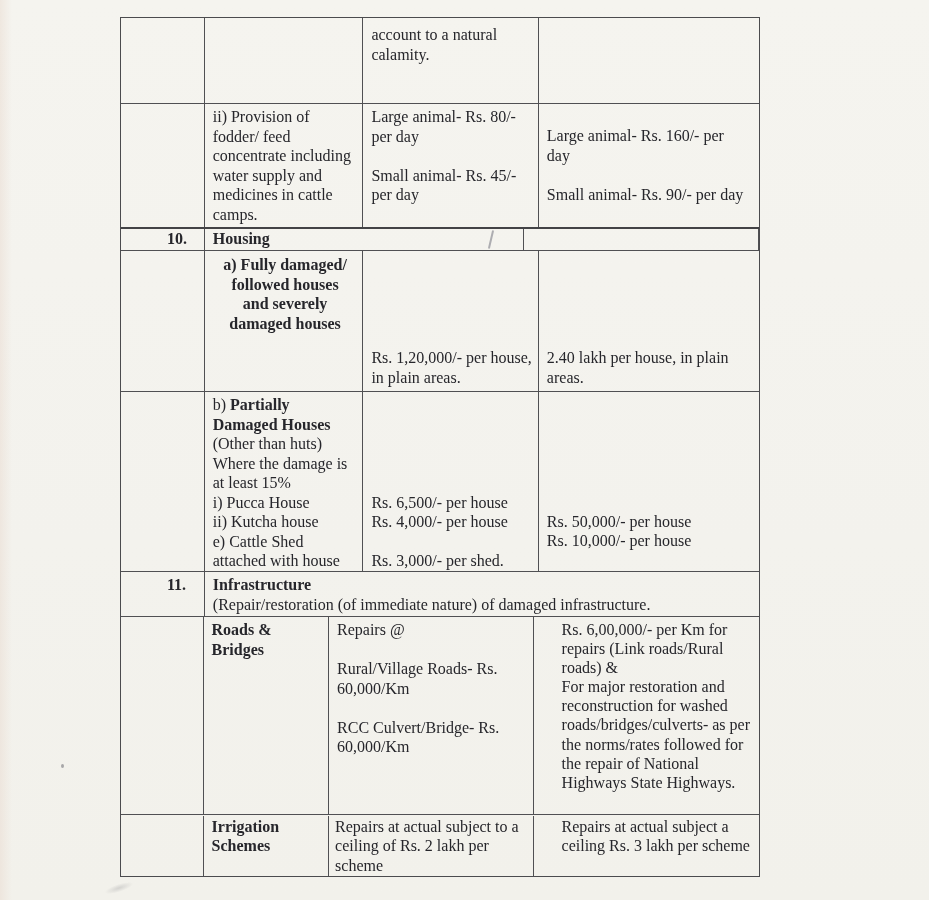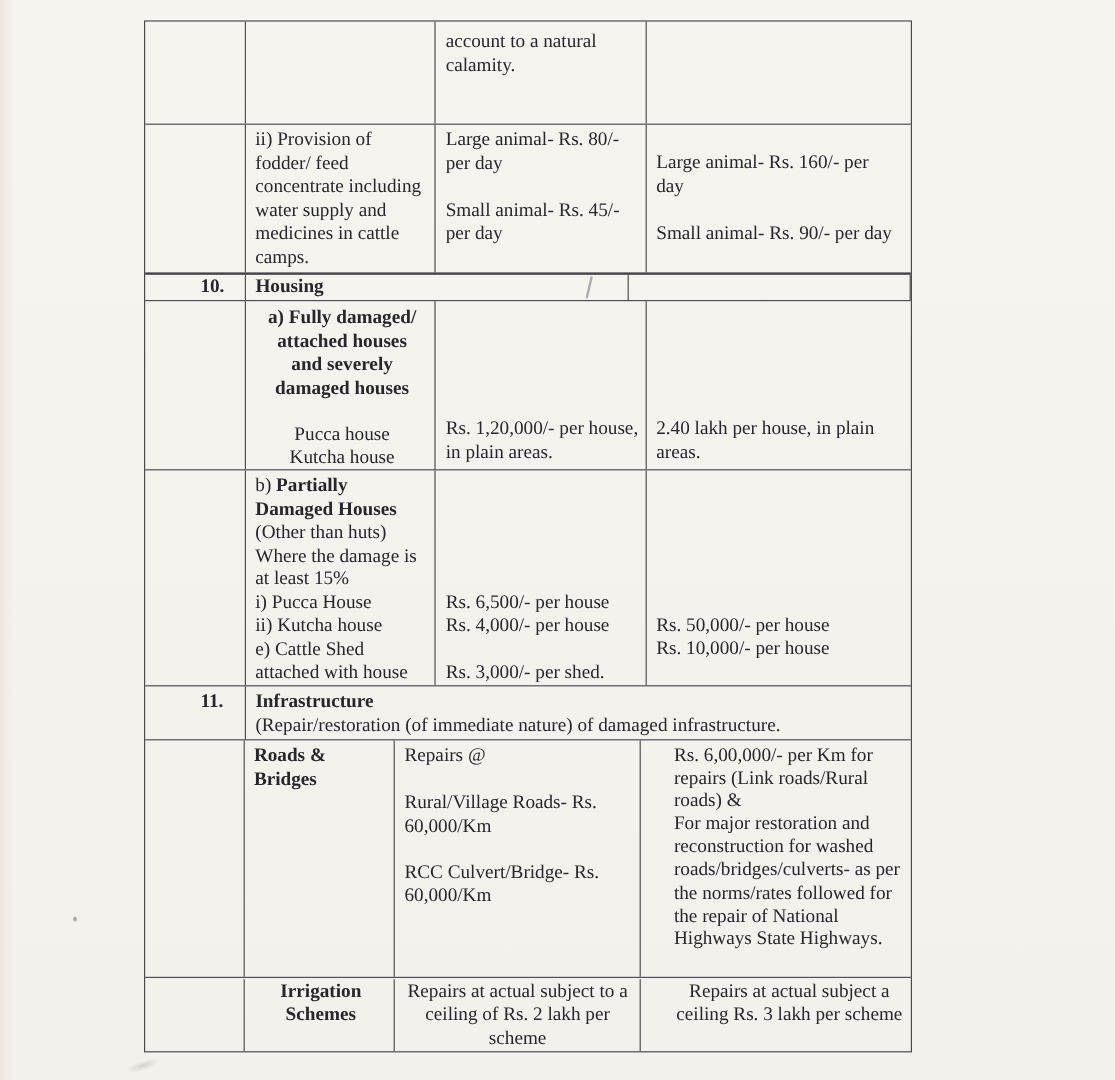--- a/index.html
+++ b/index.html
@@ -41,21 +41,21 @@
   .wA2{width:169px;} .wA3{width:187px;} .wA4{width:235px;margin-top:19px;}
   
   .wB2{width:138px;} .wB3{width:226px;} .wB4{width:227px;margin-left:20px;}
   .span-cell{width:591px;}
   .ln{min-height:19.5px;line-height:19.5px;white-space:nowrap;}
   .b{font-weight:bold;}
   .pad-top{padding-top:7px;}
   .bottom-align{display:flex;flex-direction:column;justify-content:flex-end;padding-bottom:4px;}
   .lh-tight .ln{min-height:19.1px;line-height:19.1px;}
   .pad1 .ln{line-height:19.3px;min-height:19.3px;}
-  .pad1{padding-top:1px;text-align:center;}
+  .pad1{padding-top:1px;}
   
   .pen-stroke{
     position:absolute;left:490px;top:230px;width:2px;height:19px;
     background:#9b9ba1;transform:rotate(13deg);border-radius:2px;opacity:.8;
   }
   .remnant-line{
     position:absolute;left:402px;top:0;width:1px;height:100%;background:#505053;
   }
   .ink-dot{
     position:absolute;left:61px;top:764px;width:3px;height:4px;border-radius:50%;
@@ -117,29 +117,25 @@
         <div class="ln b">Housing</div>
       </div>
       <div class="remnant-line"></div>
     </div>
 
     <div class="row" style="height:141px;">
       <div class="cell num"></div>
       <div class="cell wA2" style="padding-top:4px;text-align:center;">
         <div>
             <div class="ln b">a) Fully damaged/</div>
-            <div class="ln b">attached houses</div>
+            <div class="ln b">followed houses</div>
             <div class="ln b">and severely</div>
             <div class="ln b">damaged houses</div>
           </div>
         <div class="ln"></div>
-        <div>
-            <div class="ln">Pucca house</div>
-            <div class="ln">Kutcha house</div>
-          </div>
       </div>
       <div class="cell wA3 bottom-align">
           <div class="ln">Rs. 1,20,000/- per house,</div>
           <div class="ln">in plain areas.</div>
         </div>
       <div class="cell wA4 bottom-align">
           <div class="ln">2.40 lakh per house, in plain</div>
           <div class="ln">areas.</div>
         </div>
     </div>

